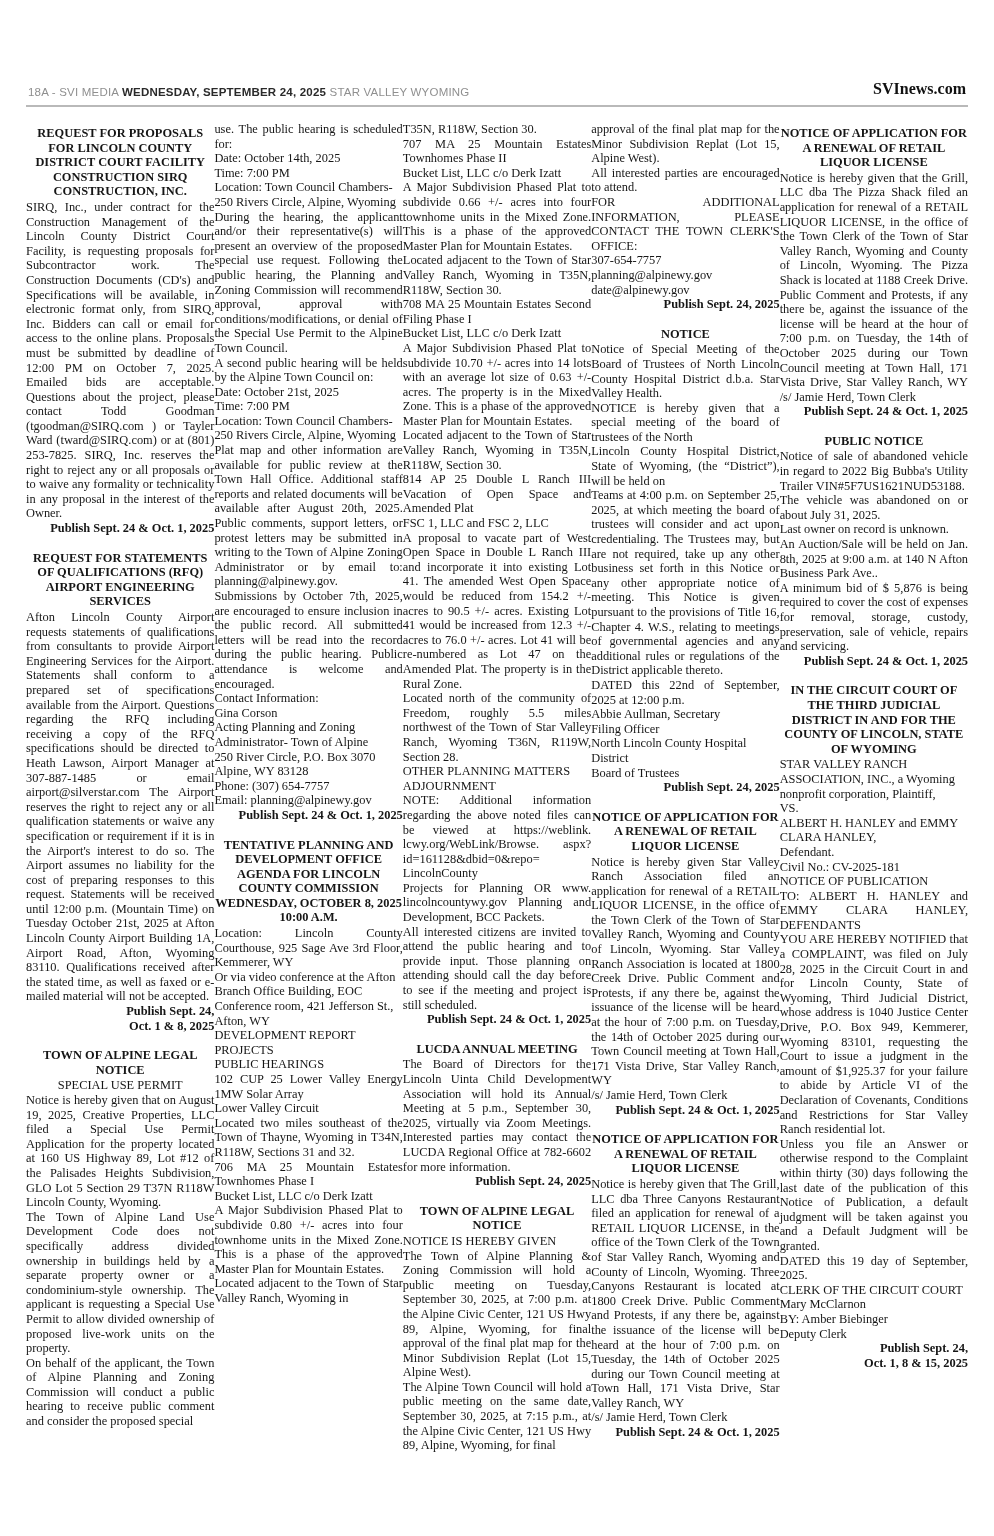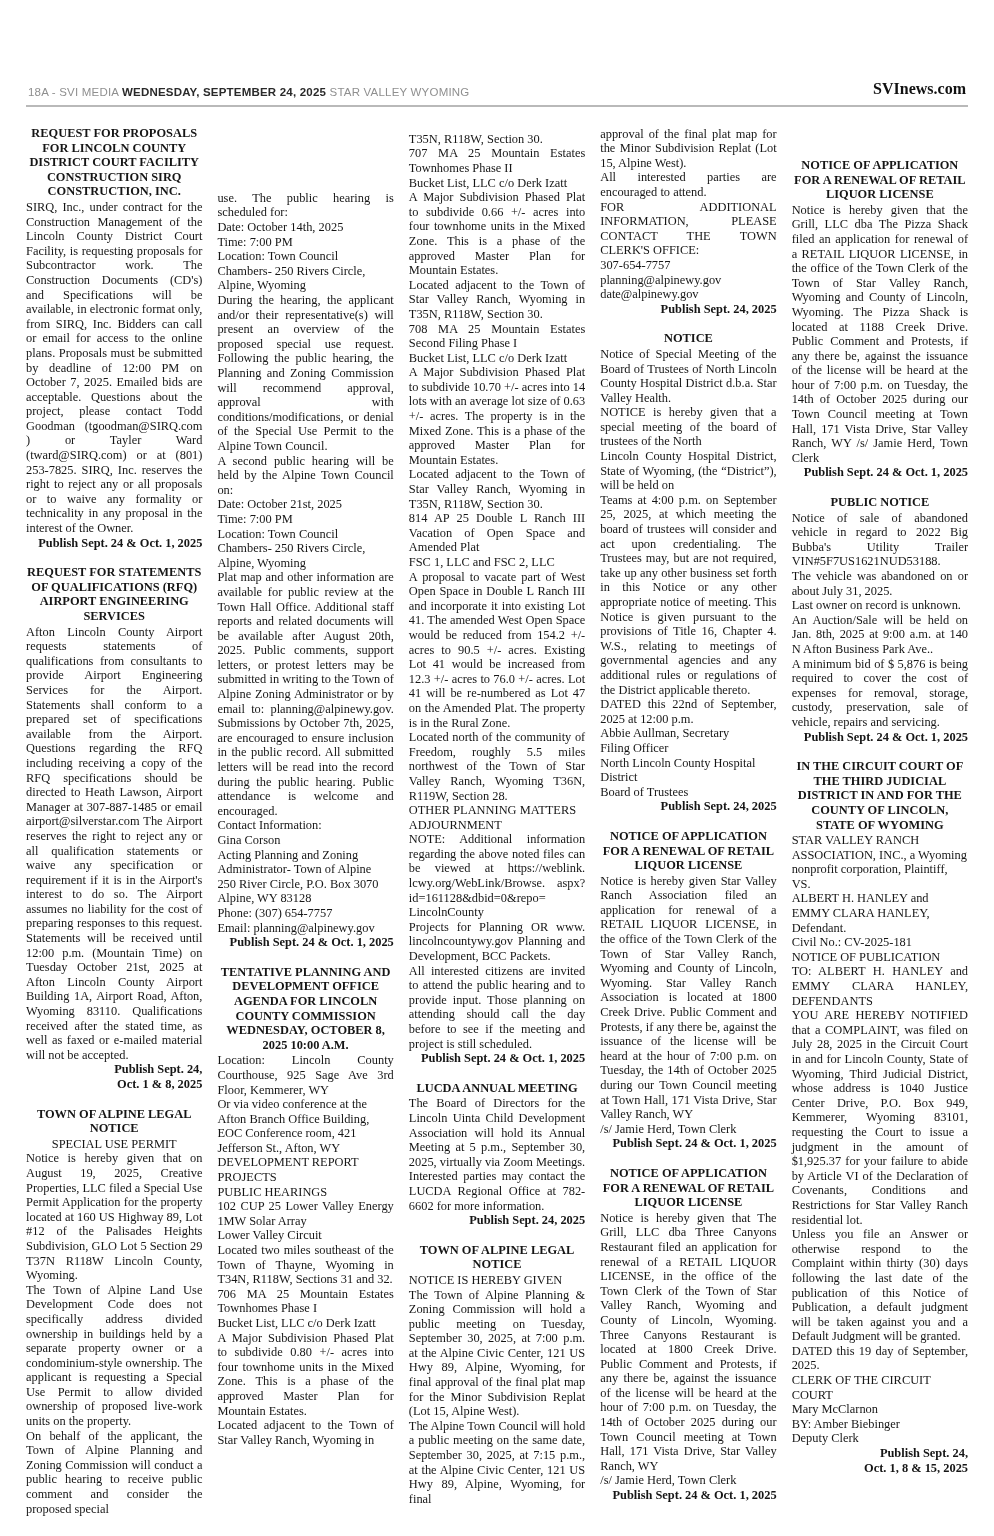--- a/index.html
+++ b/index.html
@@ -8,21 +8,21 @@
   .inner{padding:16px 26px;margin-top:20px;}
   
   .hdr{display:flex;justify-content:space-between;align-items:flex-end;
        padding:44px 2px 7px 2px;border-bottom:2px solid #b9b9b9;}
   .hdr-left{font-family:"Liberation Sans","DejaVu Sans",sans-serif;font-size:11.5px;
             letter-spacing:.2px;color:#8f8f8f;white-space:nowrap;}
   .hdr-left b{color:#2a2a2a;font-weight:bold;}
   .hdr-right{font-family:"Liberation Serif","DejaVu Serif",serif;font-weight:bold;
              font-size:16px;color:#111;}
   
-  .columns{display:flex;gap:15px;padding-top:15px;align-items:center;}
+  .columns{display:flex;padding-top:15px;}
   .col{flex:1 1 0;min-width:0;font-size:12.4px;line-height:14.6px;}
   .b{margin:0;}
   .b.h{font-weight:bold;text-align:center;margin-top:15px;margin-bottom:1px;}
   .b.h.first{margin-top:4px;}
   .b.sh{text-align:center;}
   .b.p{text-align:justify;text-justify:inter-word;}
   .b.l{text-align:left;}
   .b.pub{font-weight:bold;text-align:right;white-space:pre-line;margin-bottom:9px;}
 </style>
 </head>

